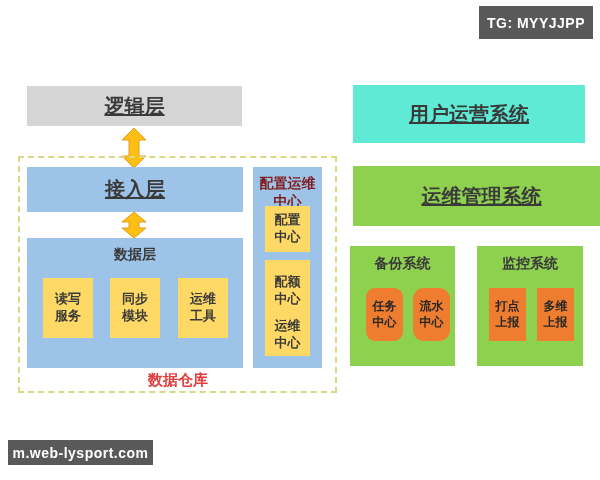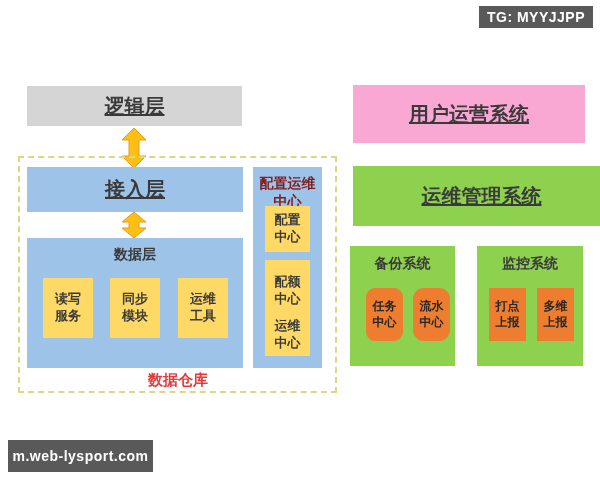--- a/index.html
+++ b/index.html
@@ -30,21 +30,21 @@
   .gray-box { background: #d5d5d5; }
   .blue-box { background: #9ec3e8; }
   .yellow-box {
     background: #ffd966;
     font-size: 13px;
     font-weight: bold;
     color: #3a3a3a;
     line-height: 1.3;
     white-space: pre-line;
   }
-  .peach-box { background: #f9a8d4; }
+  .peach-box { background: #5eead4; }
   .green-box { background: #8ed14f; }
   .orange-box {
     background: #ee7d2f;
     font-size: 12px;
     font-weight: bold;
     color: #262626;
     line-height: 1.3;
     white-space: pre-line;
   }
   .dashed-container {
@@ -72,21 +72,21 @@
     font-size: 15px;
     font-weight: bold;
     text-align: center;
   }
 </style>
 </head>
 <body>
 
 <div class="canvas">
 
-  <div class="abs badge center-flex" style="left:479px; top:6px; width:114px; height:22px;">TG: MYYJJPP</div>
+  <div class="abs badge center-flex" style="left:479px; top:6px; width:114px; height:33px;">TG: MYYJJPP</div>
 
   <div class="abs gray-box center-flex layer-label" style="left:27px; top:86px; width:215px; height:40px;">逻辑层</div>
 
   <div class="abs" style="left:120px; top:127px; width:28px; height:42px;">
     <svg width="28" height="42" viewBox="0 0 28 42">
       <path d="M14 1 L26 13 L19 13 L19 29 L26 29 L14 41 L2 29 L9 29 L9 13 L2 13 Z" fill="#fdbf12" stroke="#e69b1e" stroke-width="1"></path>
     </svg>
   </div>
 
   <div class="abs dashed-container" style="left:18px; top:156px; width:319px; height:237px;"></div>
@@ -135,15 +135,15 @@
   </div>
 
   <div class="abs green-box" style="left:477px; top:246px; width:106px; height:120px;">
     <div class="box-title">监控系统</div>
     <div class="abs orange-box center-flex" style="left:12px; top:42px; width:37px; height:53px;">打点
 上报</div>
     <div class="abs orange-box center-flex" style="left:60px; top:42px; width:37px; height:53px;">多维
 上报</div>
   </div>
 
-  <div class="abs badge center-flex" style="left:8px; top:440px; width:145px; height:32px;">m.web-lysport.com</div>
+  <div class="abs badge center-flex" style="left:8px; top:440px; width:145px; height:25px;">m.web-lysport.com</div>
 
 </div>
 
 </body></html>

